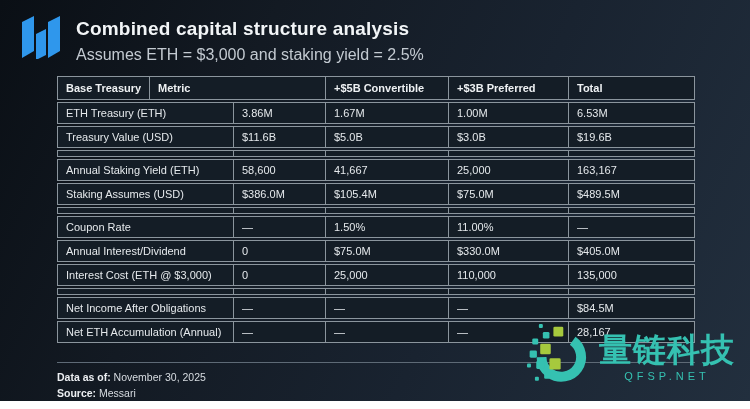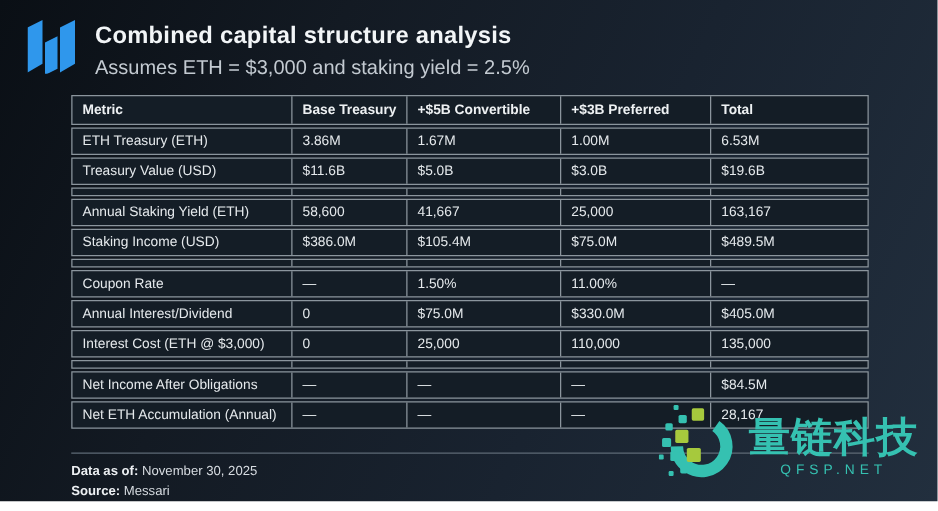--- a/index.html
+++ b/index.html
@@ -54,22 +54,22 @@
       <polygon points="26,7 38,1 38,36 26,43" fill="#2f97ec"></polygon>
     </svg>
     <div>
       <div class="title">Combined capital structure analysis</div>
       <div class="subtitle">Assumes ETH = $3,000 and staking yield = 2.5%</div>
     </div>
   </div>
 
   <div class="tbl">
     <div class="row hrow">
+      <div class="cell c1">Base Treasury</div>
       <div class="cell c0">Metric</div>
-      <div class="cell c1">Base Treasury</div>
       <div class="cell c2">+$5B Convertible</div>
       <div class="cell c3">+$3B Preferred</div>
       <div class="cell c4">Total</div>
     </div>
     <div id="table-body">
         <div class="row ">
           <div class="cell c0">ETH Treasury (ETH)</div>
           <div class="cell c1">3.86M</div>
           <div class="cell c2">1.67M</div>
           <div class="cell c3">1.00M</div>
@@ -90,21 +90,21 @@
           <div class="cell c4"></div>
         </div>
         <div class="row ">
           <div class="cell c0">Annual Staking Yield (ETH)</div>
           <div class="cell c1">58,600</div>
           <div class="cell c2">41,667</div>
           <div class="cell c3">25,000</div>
           <div class="cell c4">163,167</div>
         </div>
         <div class="row ">
-          <div class="cell c0">Staking Income (USD)</div>
+          <div class="cell c0">Staking Assumes (USD)</div>
           <div class="cell c1">$386.0M</div>
           <div class="cell c2">$105.4M</div>
           <div class="cell c3">$75.0M</div>
           <div class="cell c4">$489.5M</div>
         </div>
         <div class="row sprow">
           <div class="cell c0"></div>
           <div class="cell c1"></div>
           <div class="cell c2"></div>
           <div class="cell c3"></div>

